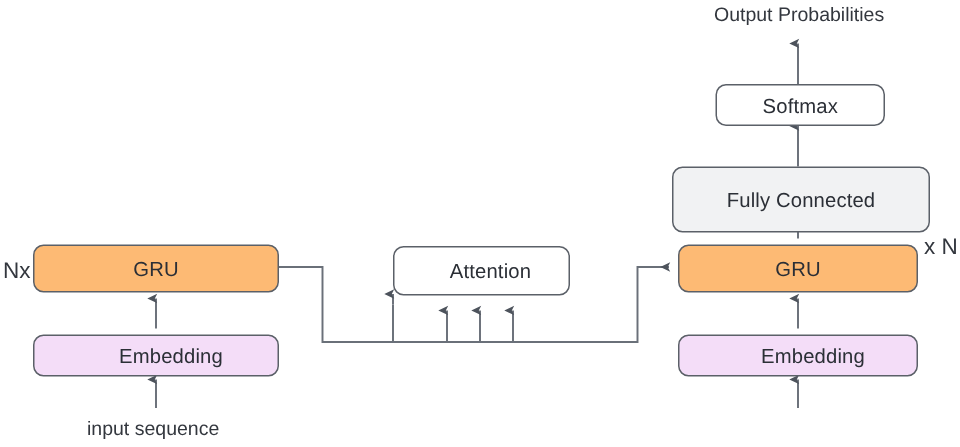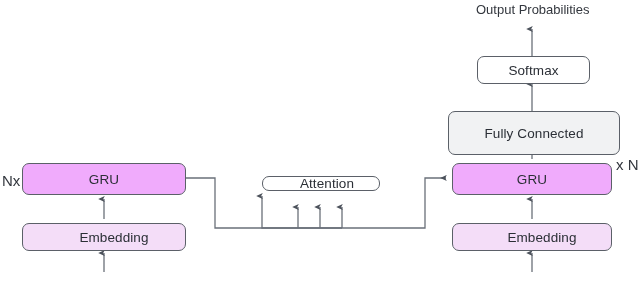--- a/index.html
+++ b/index.html
@@ -33,21 +33,21 @@
     border-radius: 7px;
     display: flex;
     align-items: center;
     justify-content: center;
     font-size: 13.5px;
     color: #2b2f36;
     letter-spacing: 0.1px;
     white-space: nowrap;
     z-index: 2;
   }
-  .node.green  { background: #f0abfc; }
+  .node.green  { background: #fdba74; }
   .node.pink   { background: #f4ddf8; padding-left: 20px; }
   .node.gray   { background: #f1f2f3; }
   .node.plain  { background: #ffffff; }
 
   .freetext {
     position: absolute;
     font-size: 13px;
     color: #33373e;
     white-space: nowrap;
     z-index: 2;
@@ -105,22 +105,23 @@
   <div class="sidelabel" style="left:2px; top:172px;">Nx</div>
 
   <div class="node green" style="left:22px; top:163px; width:164px; height:32px;">
     <span>GRU</span>
   </div>
 
   <div class="node pink" style="left:22px; top:223px; width:164px; height:28px;">
     <span>Embedding</span>
   </div>
 
+  <div class="freetext" style="left:58px; top:278px;">input sequence</div>
 
-  <div class="node plain" style="left:262px; top:176px; width:118px; height:15px;padding-left:12px;">
+  <div class="node plain" style="left:262px; top:164px; width:118px; height:33px;padding-left:12px;">
     <span>Attention</span>
   </div>
 
   <div class="freetext" style="left:476px; top:2px;text-align:center;">Output Probabilities</div>
 
   <div class="node plain" style="left:477px; top:56px; width:113px; height:28px;">
     <span>Softmax</span>
   </div>
 
   <div class="node gray" style="left:448px; top:111px; width:172px; height:44px;">

